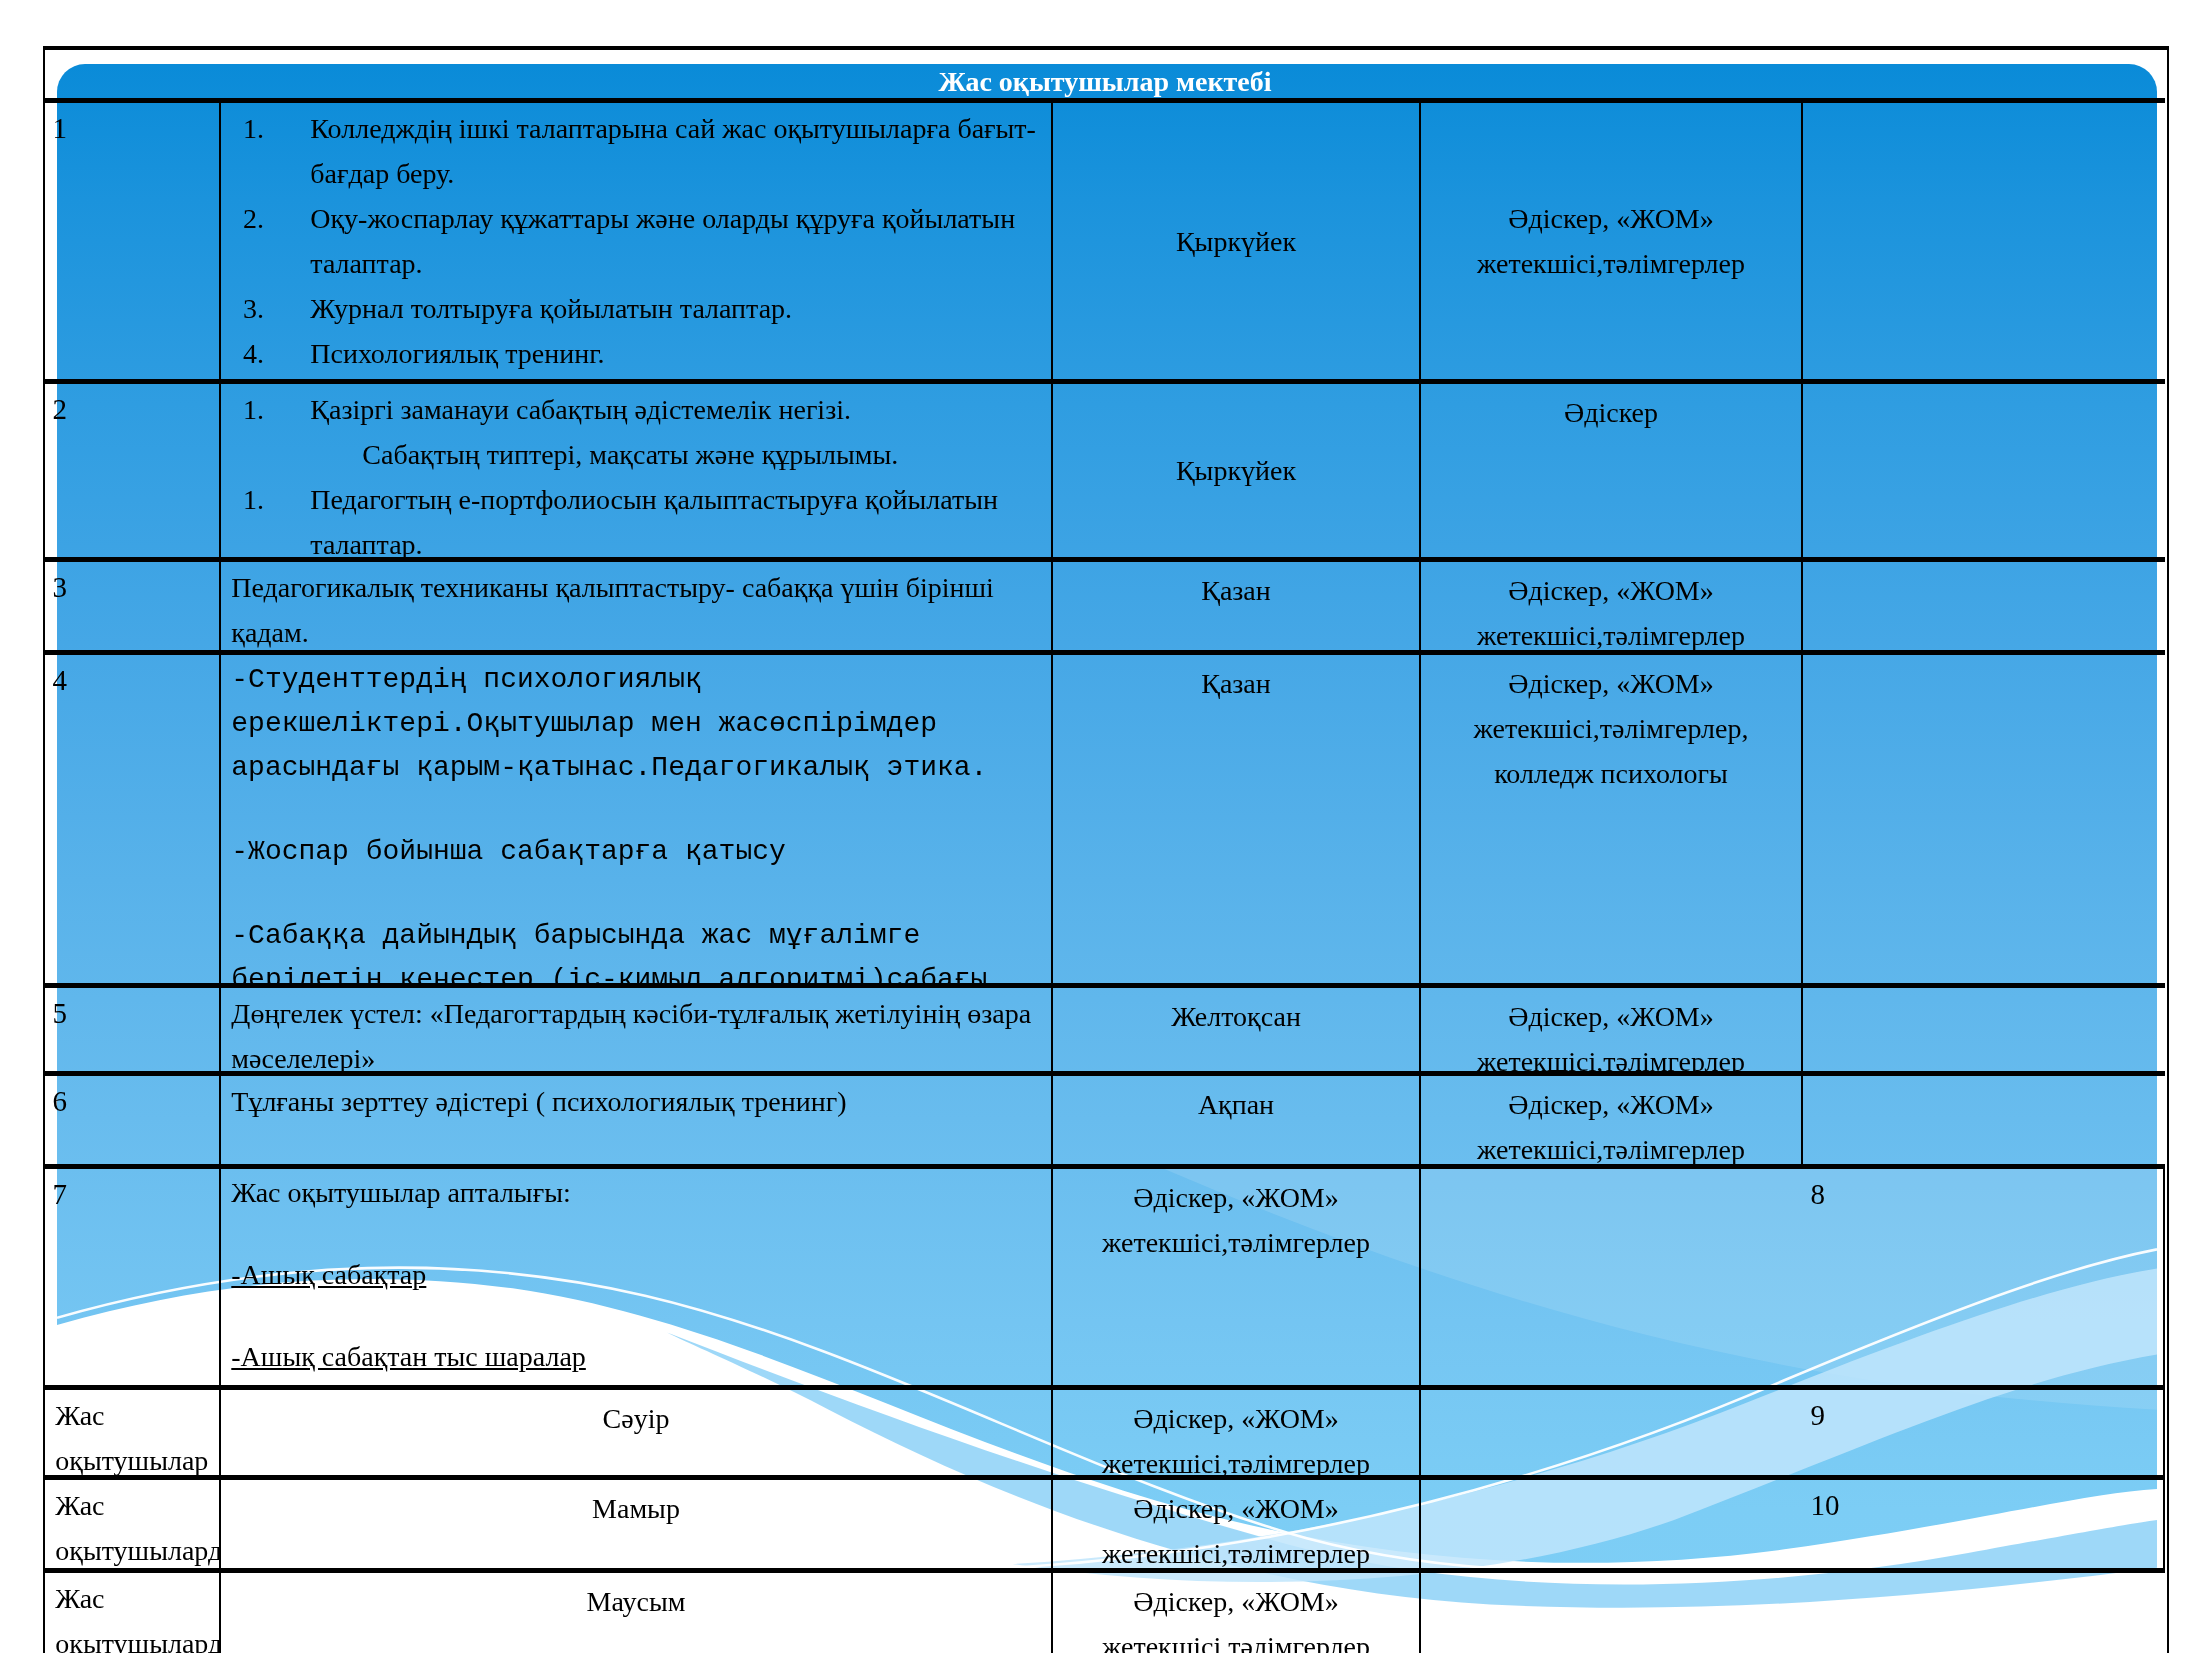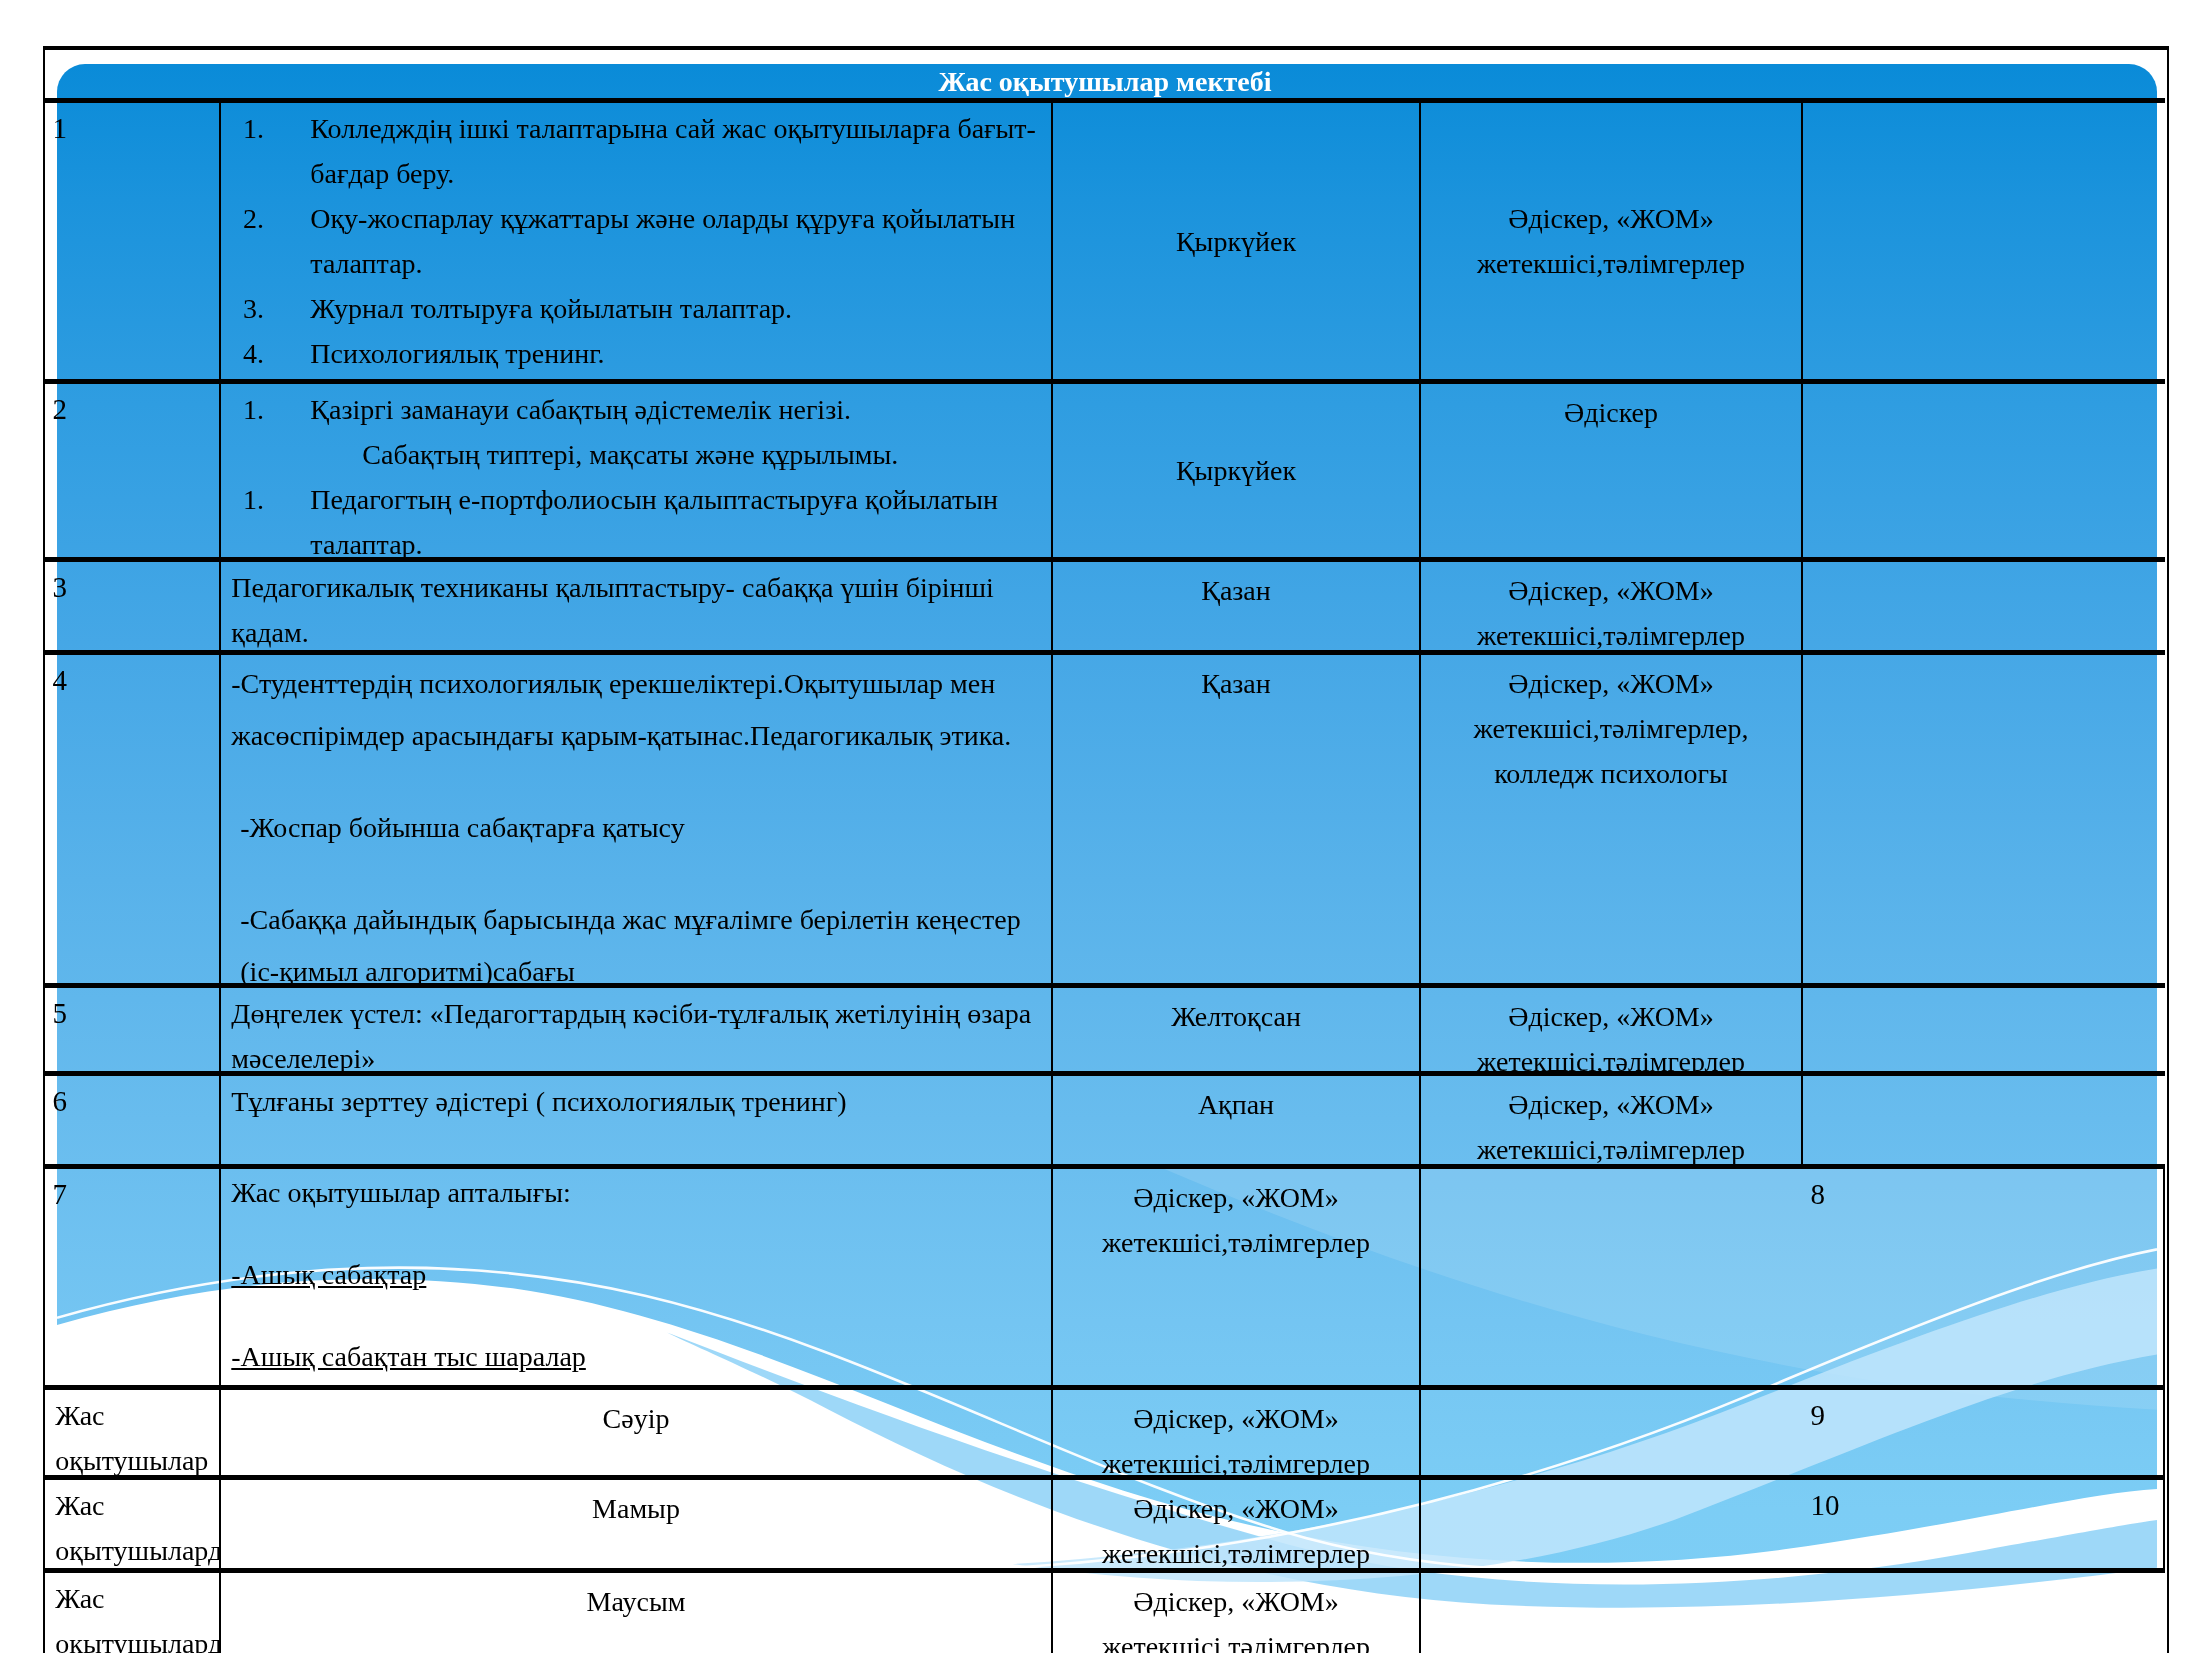--- a/index.html
+++ b/index.html
@@ -38,28 +38,28 @@
   .cell.lastcol{border-right:none;}
   .title-cell{
     grid-column:1 / -1;
     border-right:none;
     text-align:center;
     font-weight:bold;font-size:28px;line-height:38px;color:#ffffff;
     padding-top:13.2px;
   }
   .num-cell{padding:2.9px 0 0 7.4px;font-size:29px;}
   .content-cell{padding:2.9px 5.9px 0 10.3px;}
-  .content-cell.tight{line-height:52px;}
+  .content-cell.tight{line-height:44px;font-family:Liberation Mono, monospace;}
   .content-cell.r7tight{line-height:41px;}
   .li{display:flex;}
   .ln{flex:0 0 79px;padding-left:11.8px;box-sizing:border-box;}
   .lt{flex:1;}
   .cont{padding-left:131px;}
   .gap{margin-top:45px;}
-  .tight .gap{margin-top:40px;margin-left:9px;}
+  .tight .gap{margin-top:40px;}
   .r7tight .gap{margin-top:41px;text-decoration:underline;}
   .month-cell,.resp-cell,.note-cell{
     text-align:center;padding:5.9px 4.4px 0;white-space:pre-line;
   }
   .vc{display:flex;flex-direction:column;justify-content:center;padding-top:0;}
 </style>
 </head>
 <body>
 
 <div class="slide-bg">

